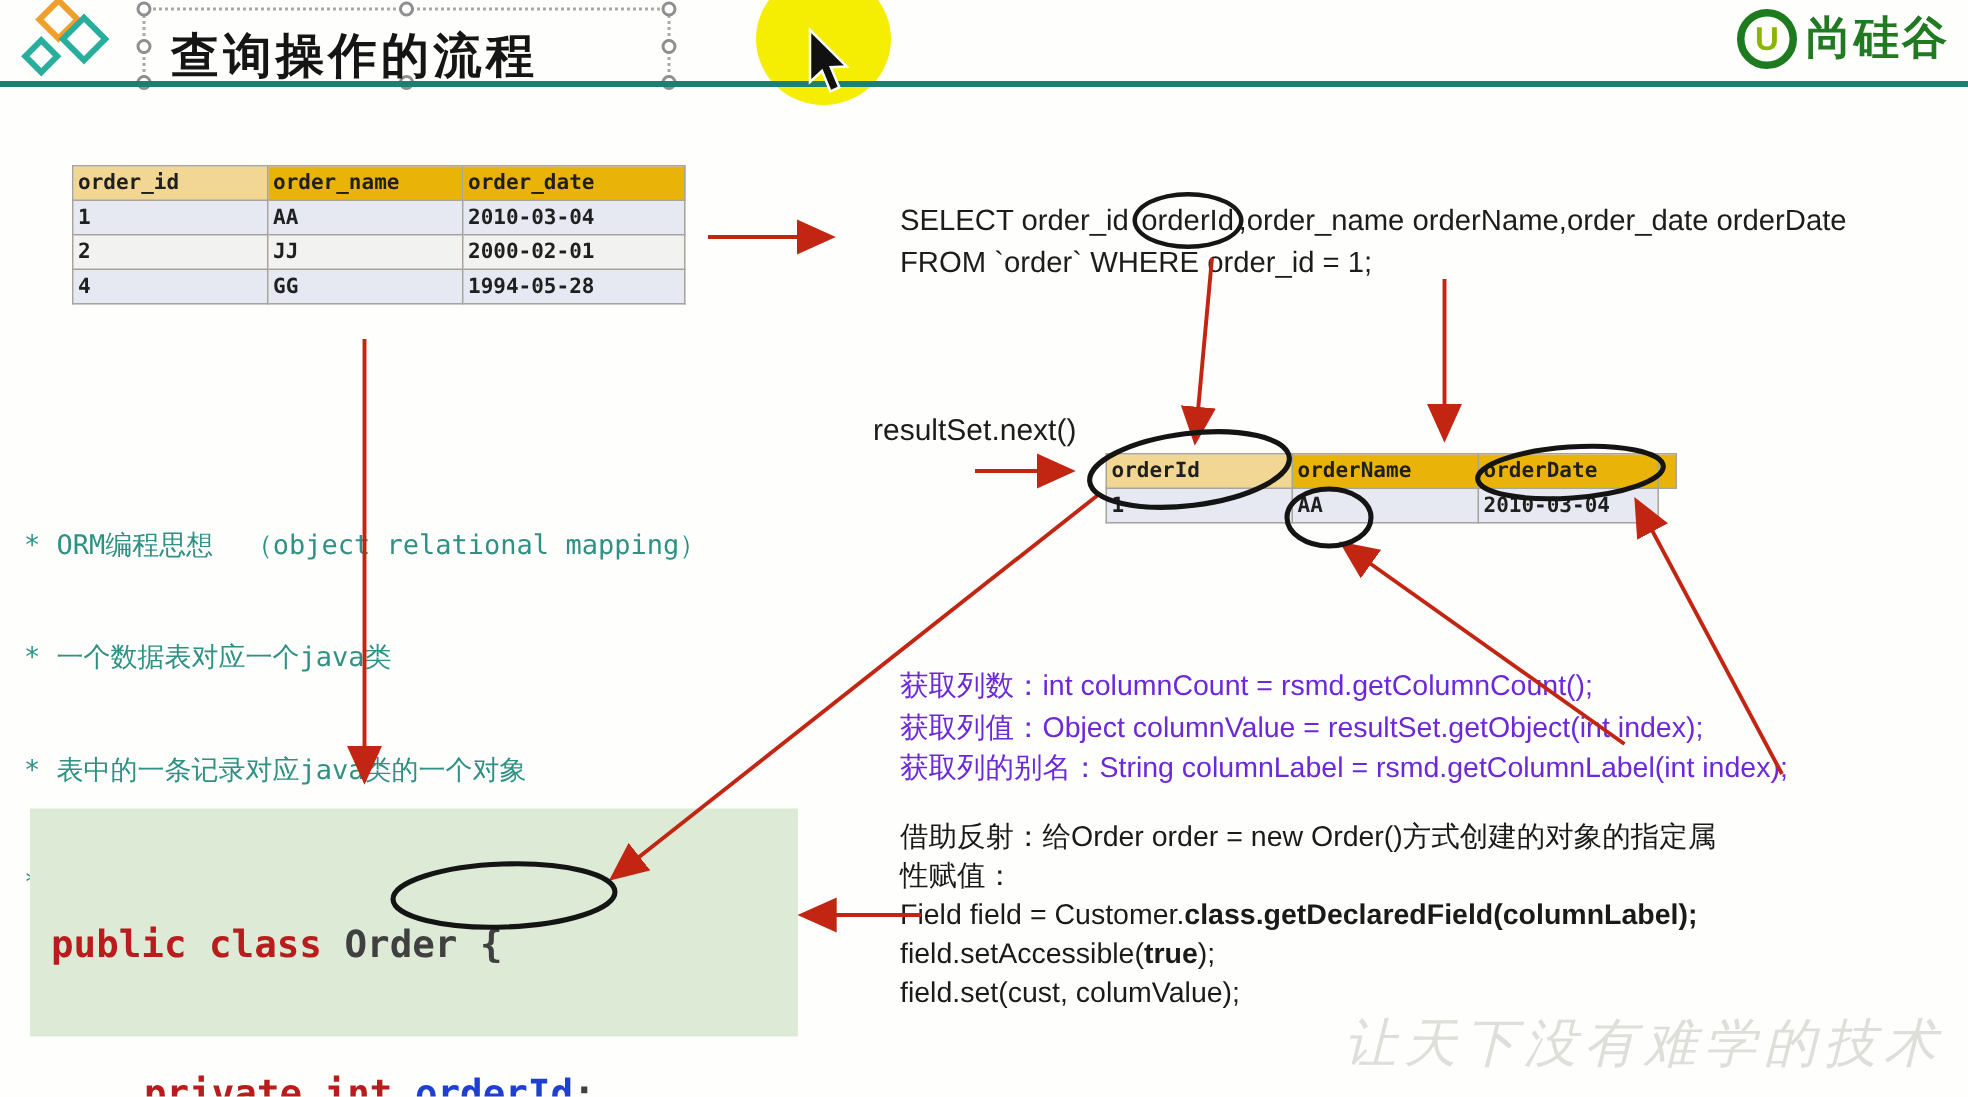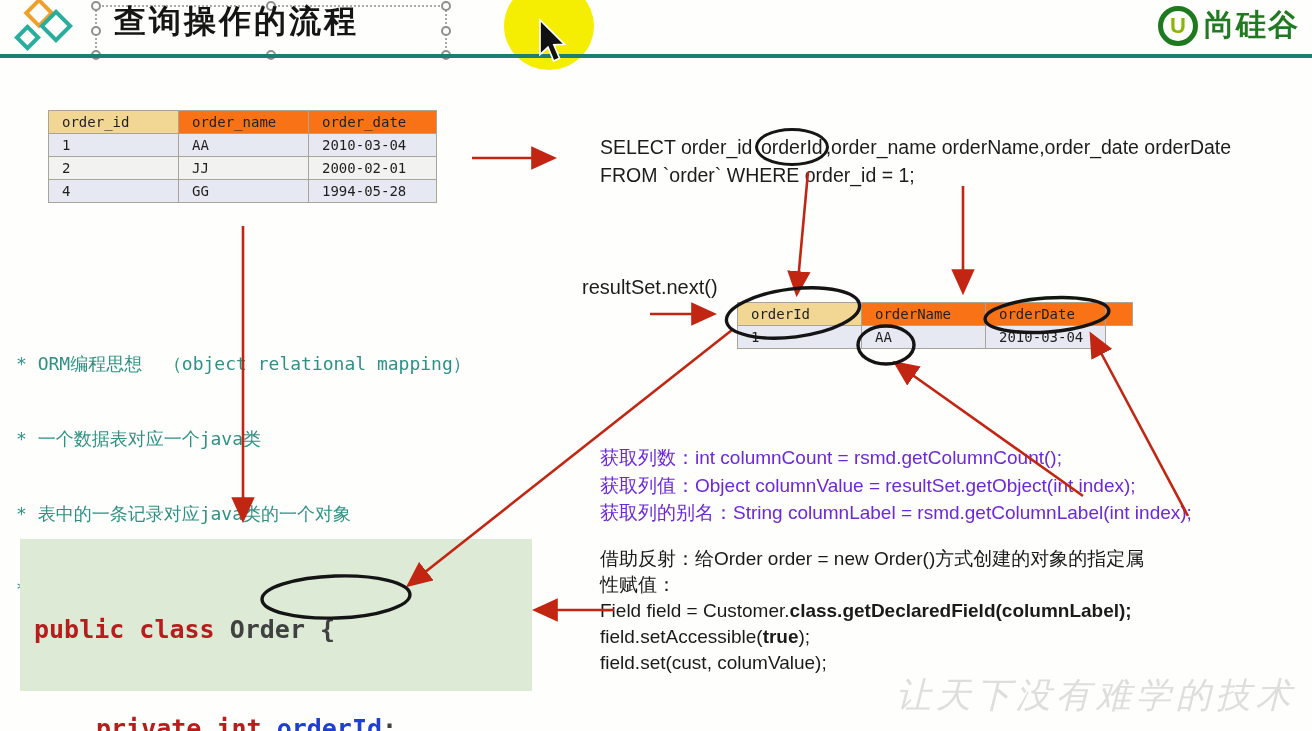--- a/index.html
+++ b/index.html
@@ -2,21 +2,21 @@
 <html><head>
 <meta charset="utf-8">
 <style>
   * { margin:0; padding:0; box-sizing:border-box; }
   html,body { width:1312px; height:731px; overflow:hidden; background:#fefefc;
               font-family:"Liberation Sans", sans-serif; position:relative; }
   .abs { position:absolute; }
 
   
   .divider { position:absolute; left:0; top:54px; width:1312px; height:4px; background:#1b7f72; }
-  .title { position:absolute; left:114px; top:0; font-size:32px; font-weight:bold;
+  .title { position:absolute; left:114px; top:16px; font-size:32px; font-weight:bold;
            color:#151515; letter-spacing:3px; }
   .sel-rect { position:absolute; left:95px; top:5px; width:352px; height:51px;
               border:2px dotted #a9a9a9; }
   .handle { position:absolute; width:10px; height:10px; border-radius:50%;
             background:#fff; border:2px solid #8f8f8f; }
   .logo-wrap { position:absolute; left:6px; top:0; width:66px; height:56px; }
   .diamond { position:absolute; transform:rotate(45deg); background:transparent; }
   .d-orange { left:22px; top:2px;  width:22px; height:22px; border:4px solid #efa02c; }
   .d-teal1  { left:38px; top:14px; width:24px; height:24px; border:4px solid #29ae9e; }
   .d-teal2  { left:12px; top:28px; width:19px; height:19px; border:4px solid #29ae9e; }
@@ -24,31 +24,31 @@
   .brand-u { width:40px; height:40px; border-radius:50%; border:5px solid #1e7a1e;
              display:flex; align-items:center; justify-content:center;
              font-weight:900; font-size:22px; color:#8ab602; }
   .brand-txt { font-size:30px; font-weight:bold; color:#217a21; margin-left:6px; letter-spacing:2px; }
   .cursor-glow { position:absolute; left:504px; top:-18px; width:90px; height:88px;
                  border-radius:50%; background:#f6ee02; }
 
   
   table.db { border-collapse:collapse; font-family:"DejaVu Sans Mono", monospace;
              font-size:14px; color:#1f1f1f; }
-  table.db th, table.db td { border:1px solid #a8a49c; height:23px; padding:0 13px;
-             font-weight:normal; text-align:left; white-space:nowrap; }
+  table.db th, table.db td { border:1px solid #a8a49c; height:23px; padding:0 3px;
+             font-weight:bold; text-align:left; white-space:nowrap; }
   th.tan  { background:#f2d794; }
-  th.gray { background:#f97316;margin-left:40px; }
+  th.gray { background:#eab308;margin-left:40px; }
   td.num  { text-align:right; }
   td.selcell { background:#dcdcea; border:2px solid #1a1a1a; }
   tr.r-a td { background:#e6e9f2; }
   tr.r-b td { background:#f2f2f0; }
   .lt { left:48px;  top:110px; }
   .rt { left:737px; top:302px; }
-  .lt th:nth-child(1){ width:130px; } .lt th:nth-child(2){ width:130px; } .lt th:nth-child(3){ width:128px; }
+  .lt th:nth-child(1){ width:130px; } .lt th:nth-child(2){ width:130px; } .lt th:nth-child(3){ width:148px; }
   .rt th:nth-child(1){ width:124px; } .rt th:nth-child(2){ width:124px; } .rt th:nth-child(3){ width:120px; }
   .rt th.fill { width:12px; } .rt td.fill { border:none; background:transparent; }
 
   
   .sqltext { left:600px; top:133px; font-size:19.5px; line-height:28px; color:#1c1c1c; }
   .circled { border:3px solid #161616; border-radius:50%; padding:5px 3px; margin:-5px -3px; }
   .reslabel { left:582px; top:276px; font-size:20px; color:#1c1c1c; }
   .orm { left:16px; top:301px; font-family:"DejaVu Sans Mono", monospace;
          font-size:18px; line-height:25px; color:#2e9184; white-space:pre; }
   .colapi { left:600px; top:444px; font-size:19px; line-height:27.5px; color:#6d28d9; }

